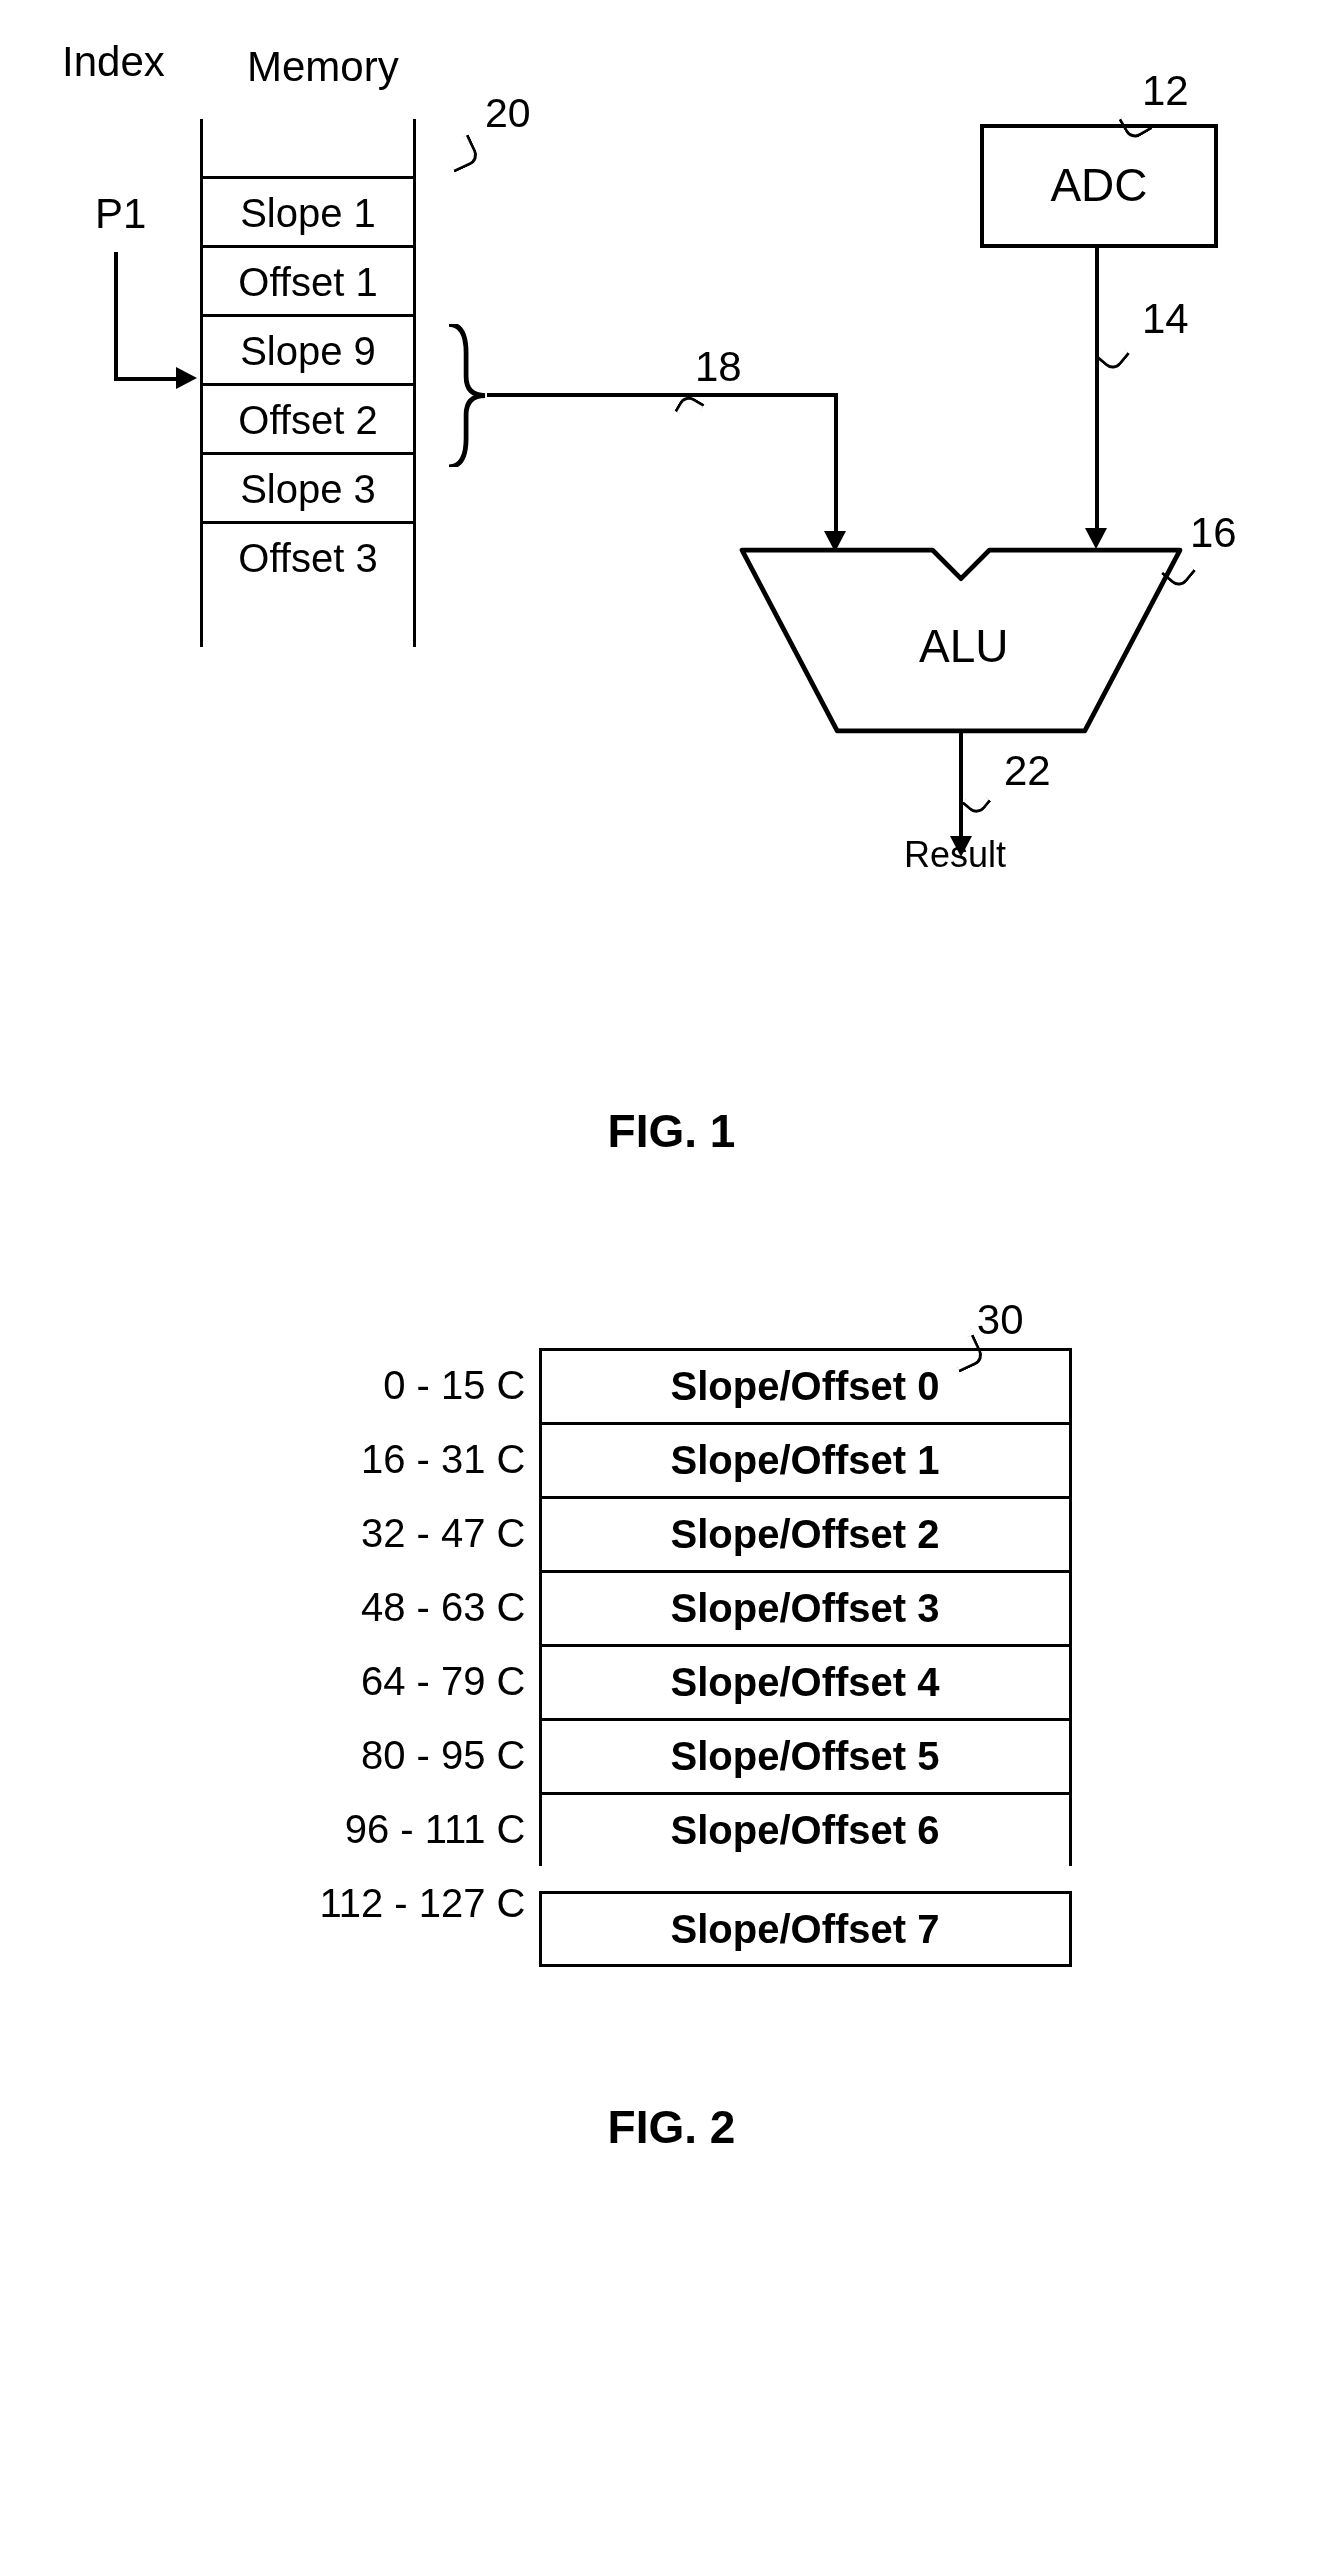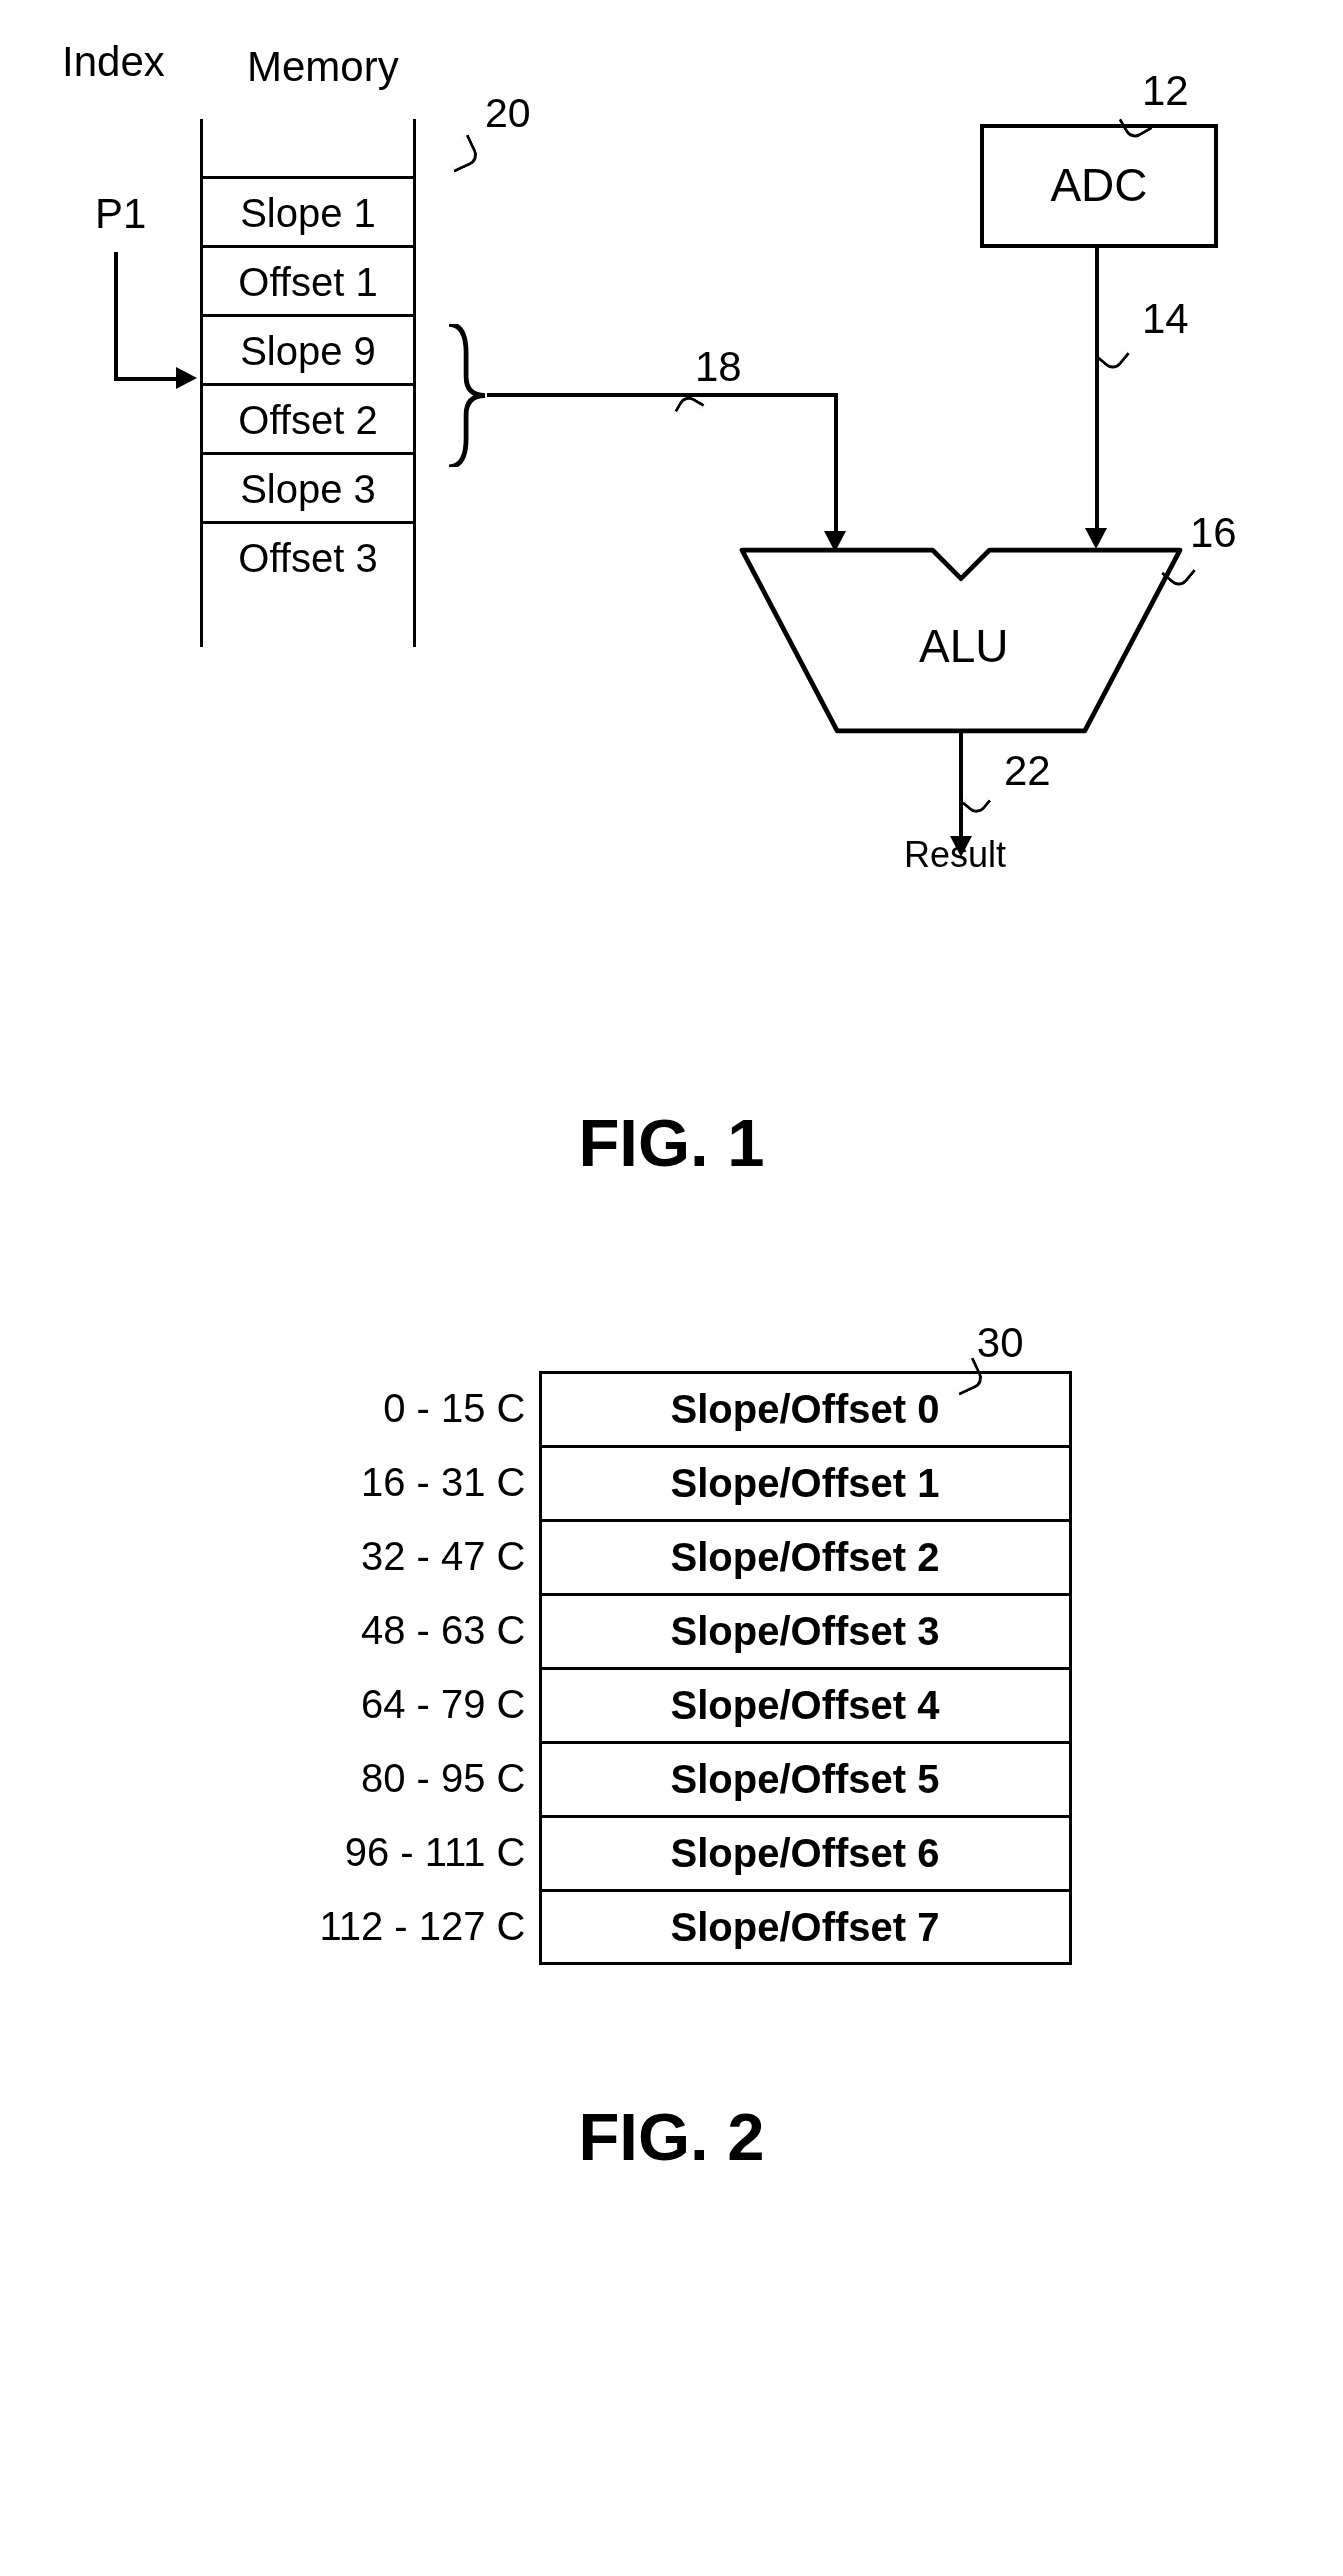--- a/index.html
+++ b/index.html
@@ -161,21 +161,21 @@
     width: 21px; height: 21px;
     border-left: 3.8px solid #000;
     border-bottom: 3.8px solid #000;
     border-radius: 0 0 0 11.4px;
     transform: rotate(-50deg);
   }
   .result-label { position: absolute; left: 866px; top: 796px; font-size: 36px; text-align: right; }
 
   .fig-caption {
     text-align: center;
-    font-size: 67px;
+    font-size: 46px;
     font-weight: bold;
     margin: 25px 0 76px 0;
   }
 
   
   .fig2 {
     position: relative;
     width: 1142px;
     margin: 190px auto 57px auto;
   }
@@ -199,21 +199,21 @@
   }
   .fig2-cell {
     width: 533px;
     border: 3.8px solid #000;
     border-bottom: none;
     text-align: center;
     font-size: 40px;
     line-height: 70px;
     font-weight: bold;
   }
-  .fig2-row:last-child .fig2-cell { border-bottom: 3.8px solid #000; }
+  .fig2-row:last-child .fig2-cell { border-bottom: 3.8px solid #000; margin-top: 25px; }
 
 </style>
 </head>
 <body>
 
 <div class="page">
 
   <div class="fig1">
     <div class="index-label">Index</div>
     <div class="memory-label">Memory</div>

